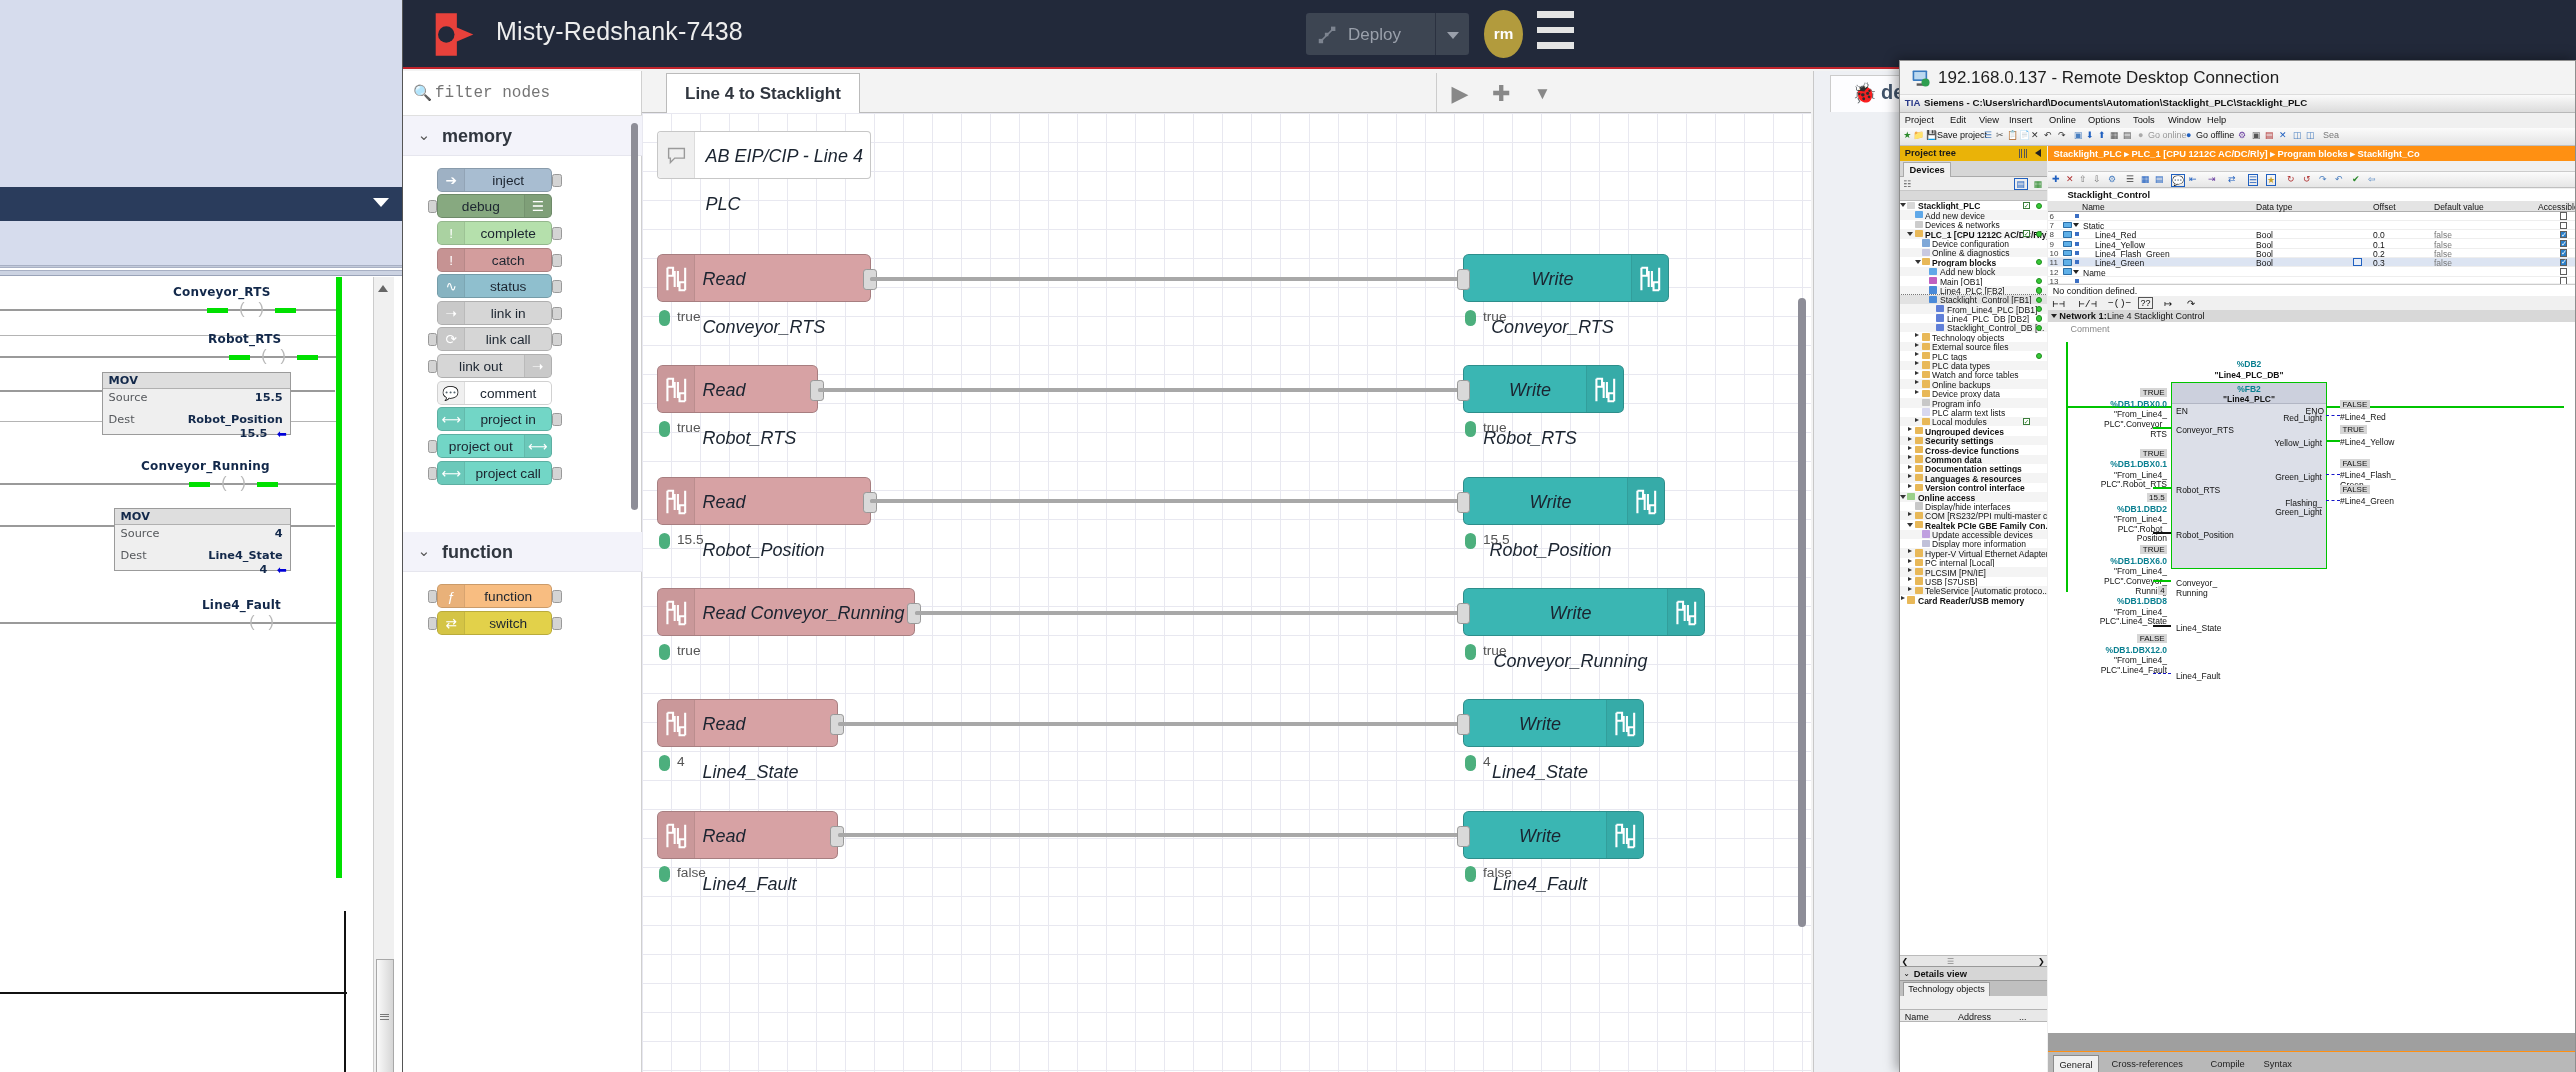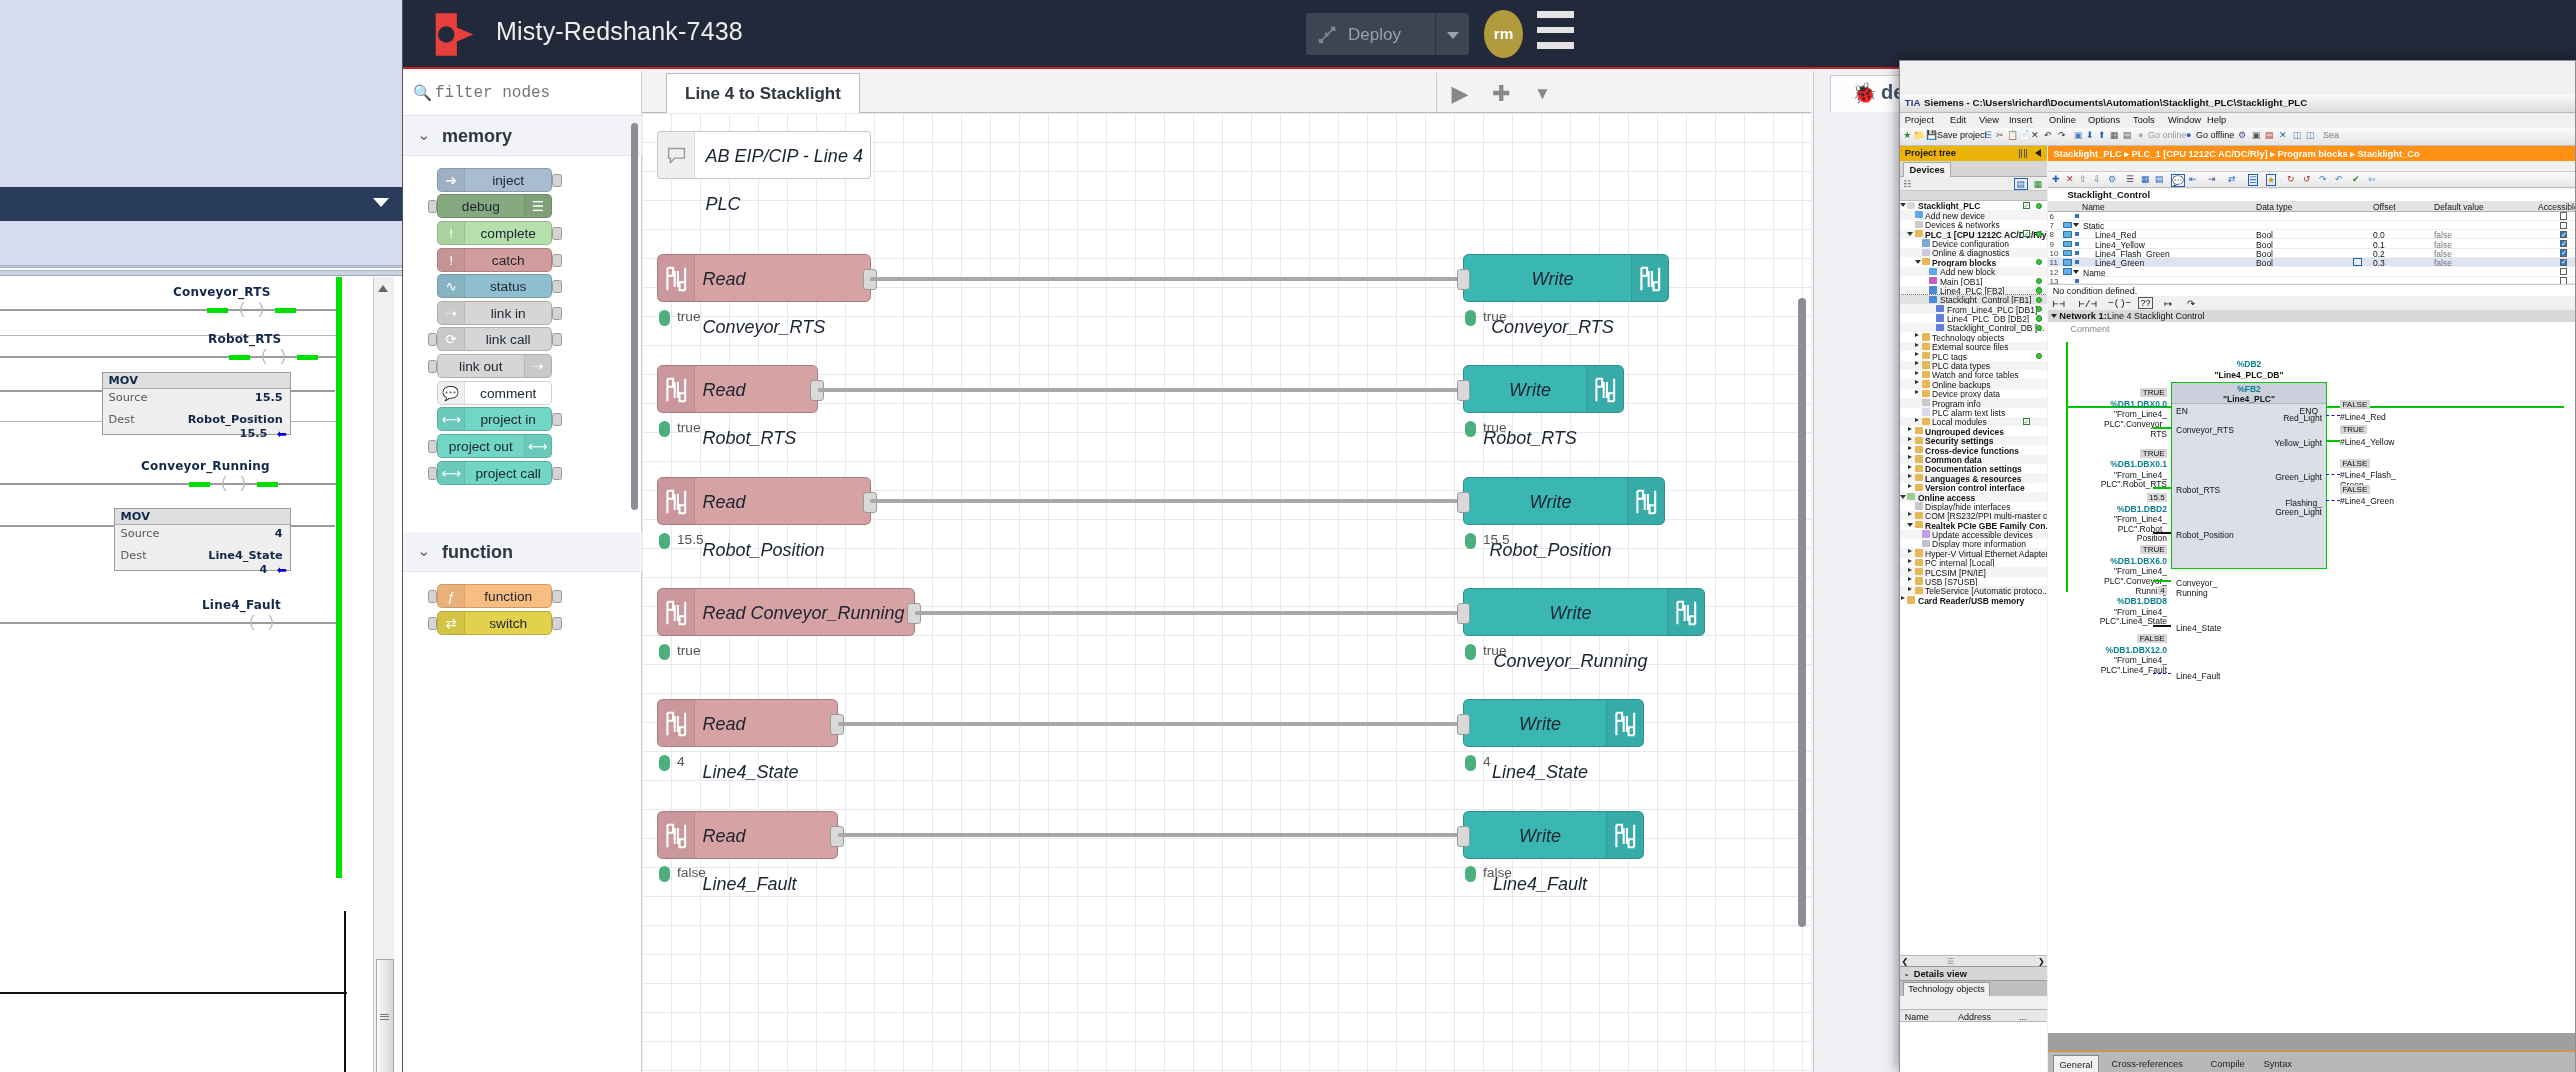--- a/index.html
+++ b/index.html
@@ -740,20 +740,29 @@
 
     <div id="nr-sidebar">
       <div id="nr-sbtab">
         <span class="bug">🐞</span>
         <span class="lb">debug</span>
       </div>
     </div>
   </div>
 
   <div id="rdp">
+    <div id="rdp-title">
+      <svg class="ic" viewBox="0 0 24 24">
+        <rect x="2" y="3" width="18" height="13" rx="1" fill="#3a7bbf"></rect>
+        <rect x="4" y="5" width="14" height="9" fill="#bcd9f0"></rect>
+        <path d="M7 19 h12 v3 H7 Z" fill="#5a5a5a"></path>
+        <circle cx="18" cy="18" r="5" fill="#2e9e4f"></circle>
+      </svg>
+      <span class="tx">192.168.0.137 - Remote Desktop Connection</span>
+    </div>
 
     <div id="tia">
       <div id="tia-proj">
         <span class="logo">TIA</span>
         <span class="tx">Siemens  -  C:\Users\richard\Documents\Automation\Stacklight_PLC\Stacklight_PLC</span>
       </div>
 
       <div id="tia-menu">
           <span style="left: 4.8px;">Project</span>
           <span style="left: 50px;">Edit</span>
@@ -1183,21 +1192,21 @@
         <div class="gline" style="left:278px;top:71px;width:238px;"></div>
 
         <div class="tlbl cy ctr" style="left:123px;top:24px;width:156px;">%DB2</div>
         <div class="tlbl ctr" style="left:123px;top:35px;width:156px;font-weight:700;">"Line4_PLC_DB"</div>
         <div class="fbbox" style="left:123px;top:47px;width:156px;height:187px;">
           <div class="hd">
             <div class="tlbl cy ctr" style="left:0;right:0;top:0.8px;">%FB2</div>
             <div class="tlbl ctr" style="left:0;right:0;top:10.5px;font-weight:700;">"Line4_PLC"</div>
           </div>
           <div class="tlbl" style="left:4px;top:22.6px;">EN</div>
-          <div class="tlbl" style="right:8px;top:22.6px;padding-left:18px;">ENO</div>
+          <div class="tlbl" style="right:2px;top:22.6px;padding-left:18px;">ENO</div>
           <div id="fb-inpins">
               <div class="tlbl" style="left: 4px; top: 42px;">Conveyor_RTS</div>
               <div class="tlbl" style="left: 4px; top: 102px;">Robot_RTS</div>
               <div class="tlbl" style="left: 4px; top: 147px;">Robot_Position</div>
               <div class="tlbl" style="left: 4px; top: 195px;">Conveyor_</div>
               <div class="tlbl" style="left: 4px; top: 205px;">Running</div>
               <div class="tlbl" style="left: 4px; top: 240px;">Line4_State</div>
               <div class="tlbl" style="left: 4px; top: 288px;">Line4_Fault</div>
             </div>
           <div id="fb-outpins">

